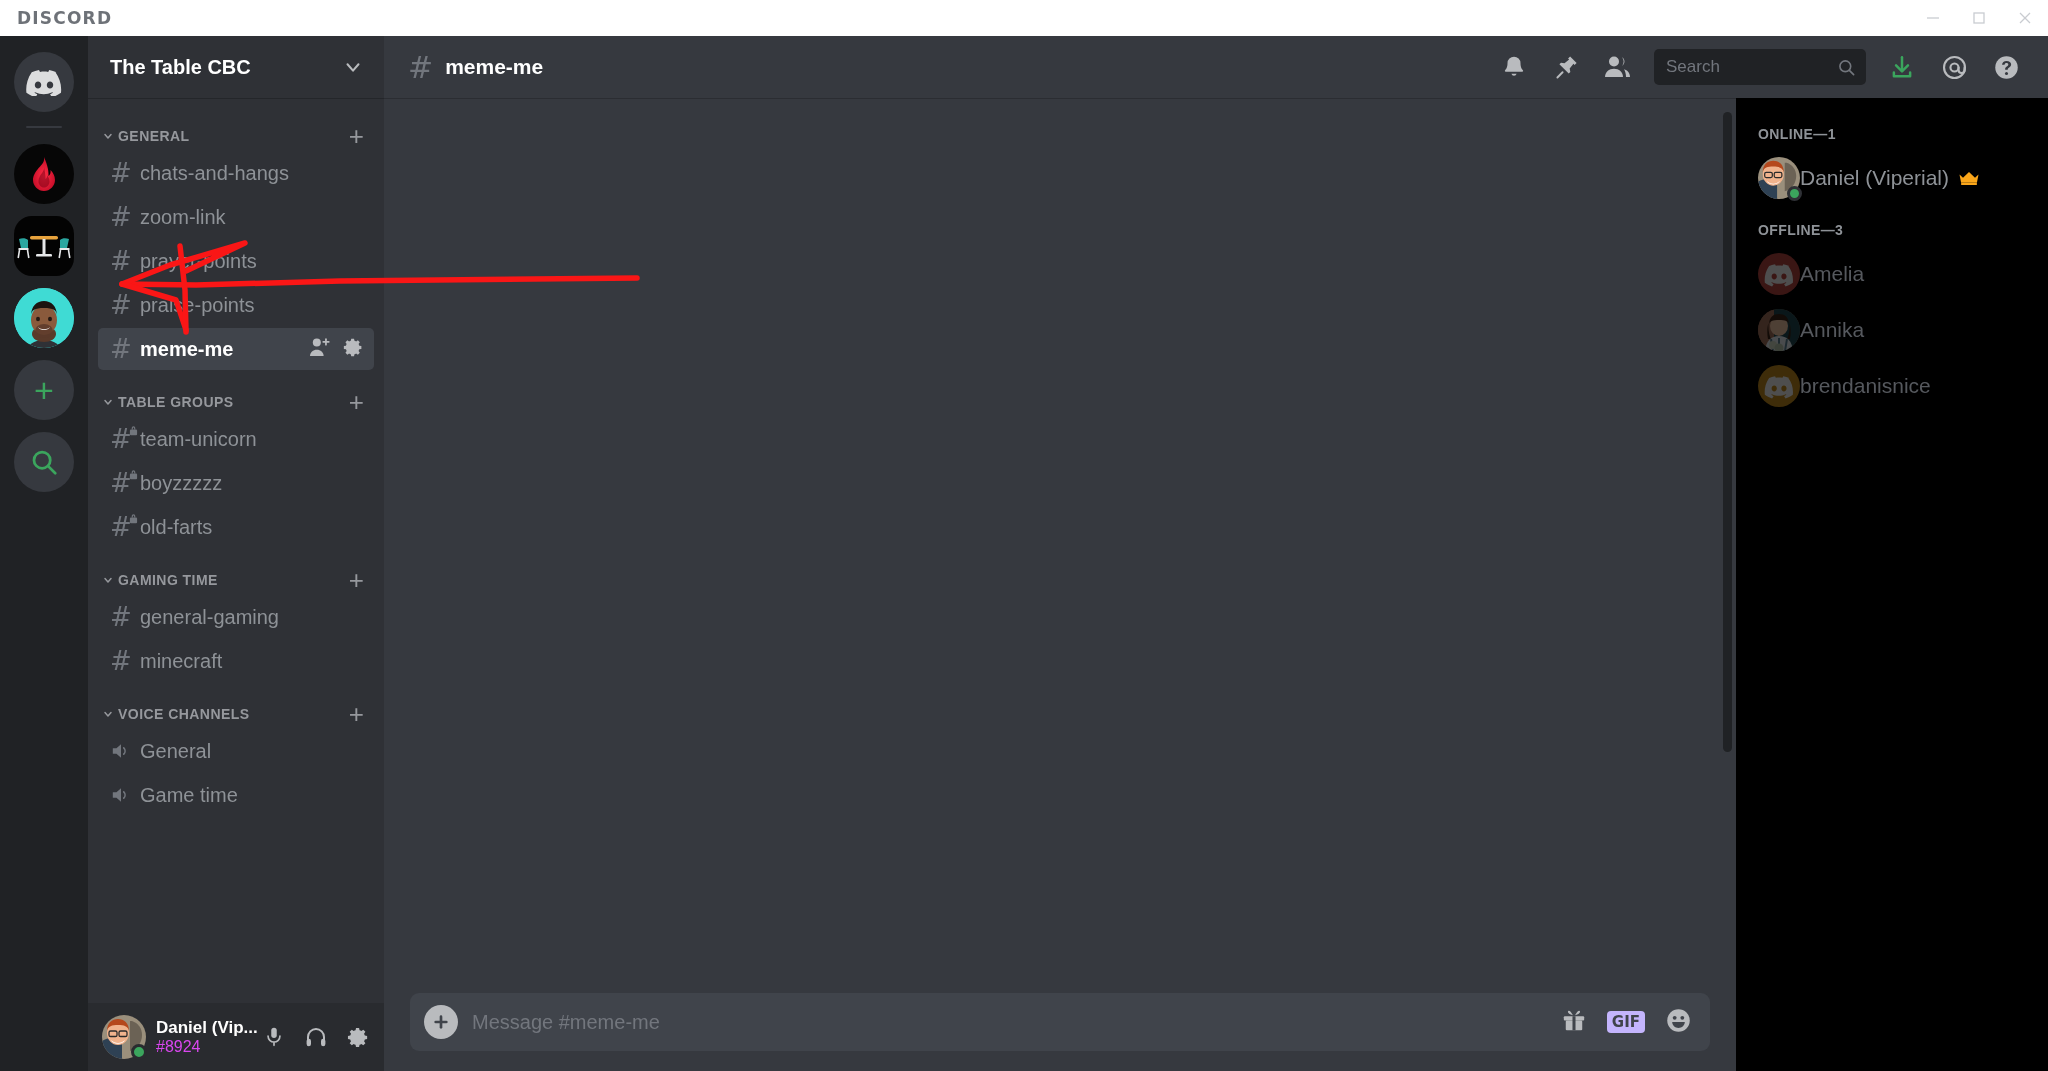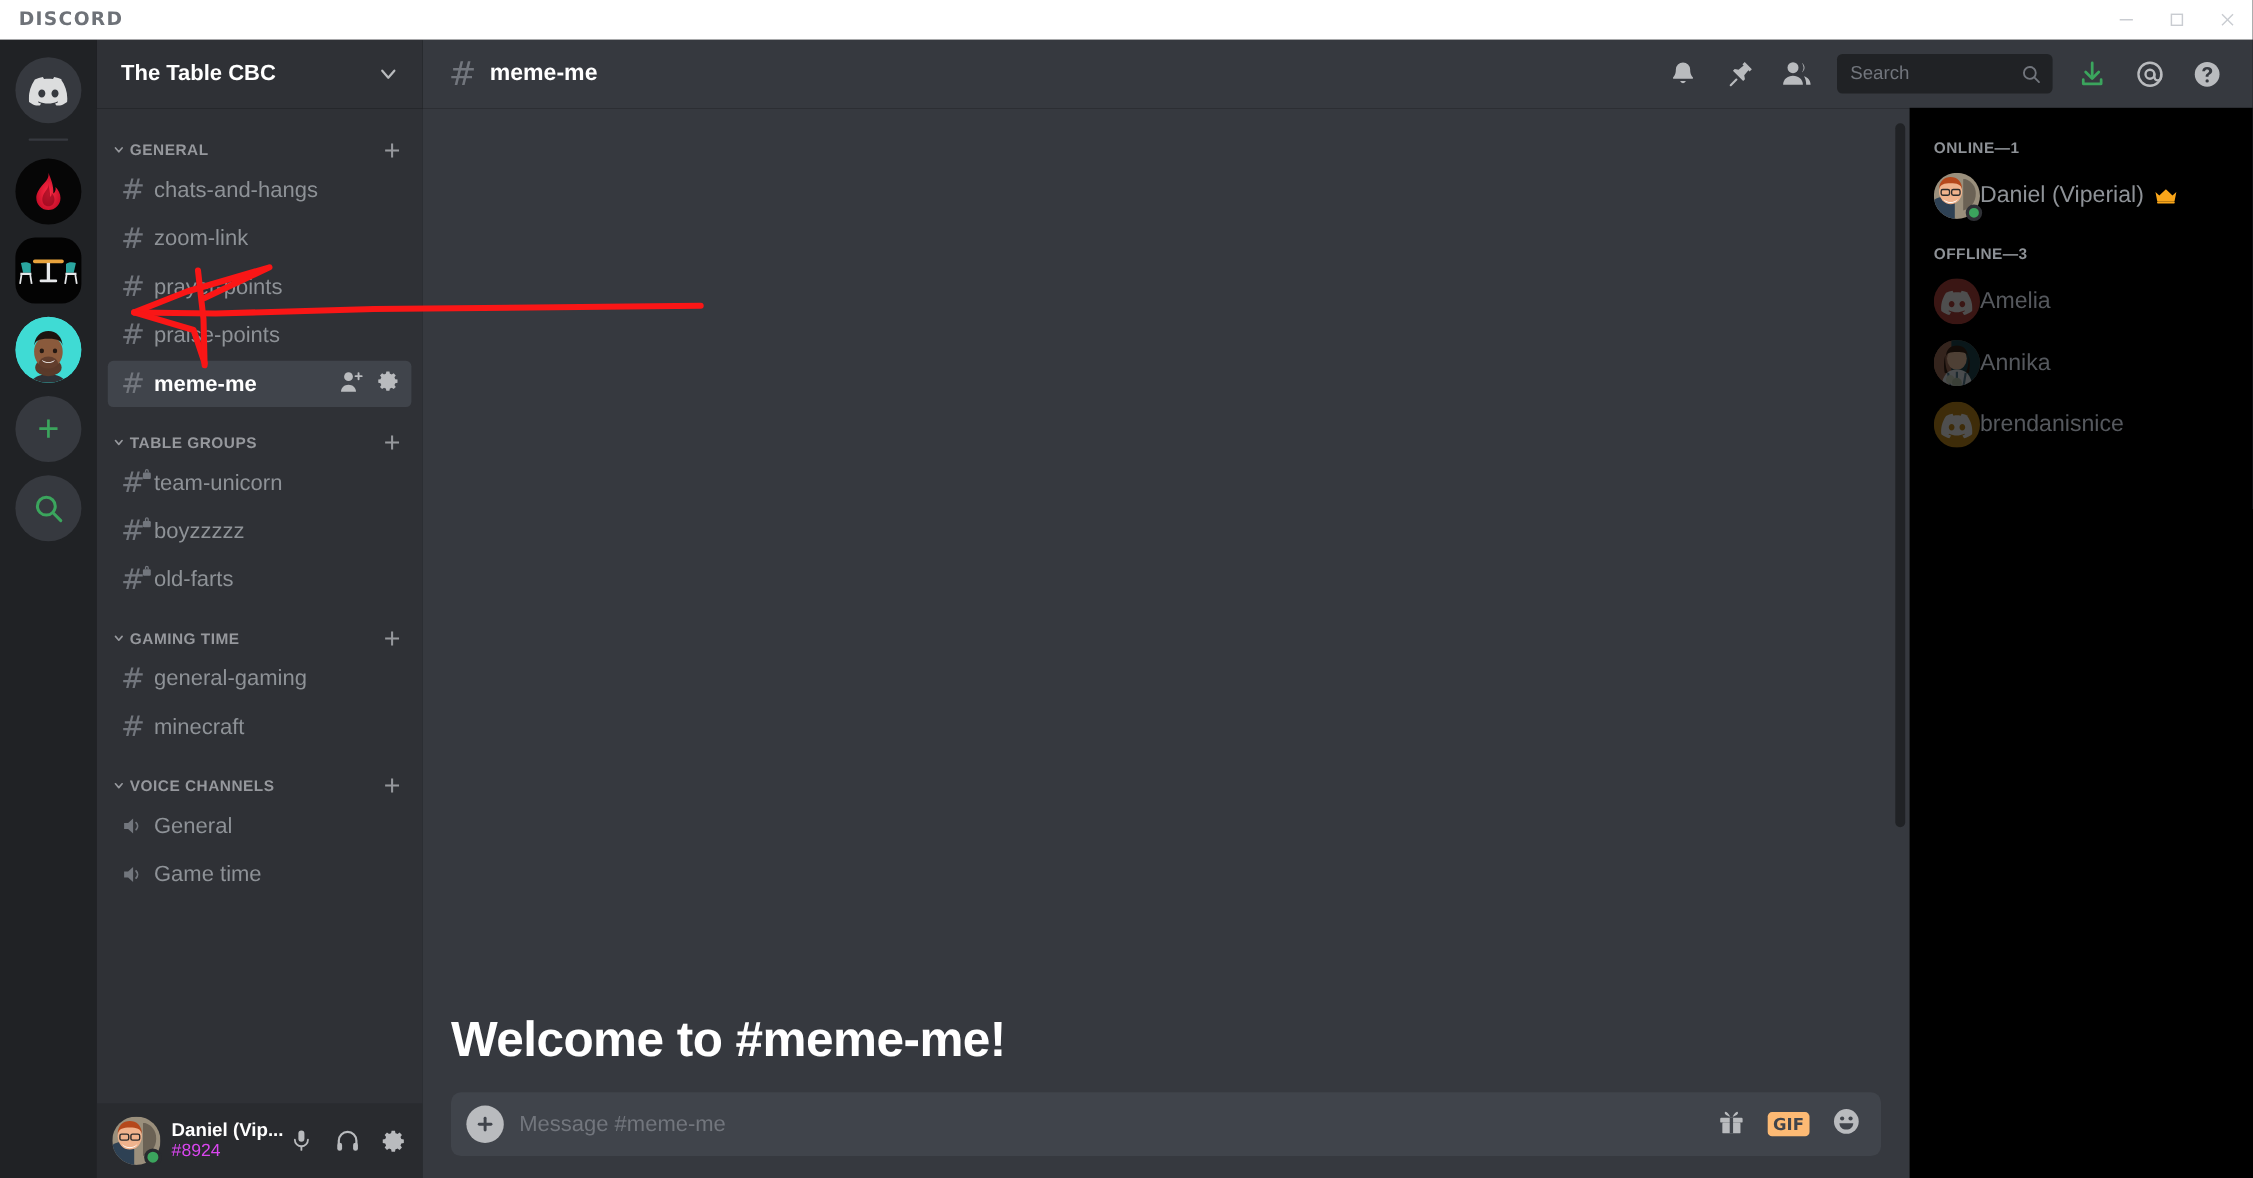--- a/index.html
+++ b/index.html
@@ -112,21 +112,21 @@
   .main { flex: 1 1 auto; display: flex; flex-direction: column; background: #36393f; min-width: 0; }
   .chanhdr {
     height: 62px; flex: 0 0 62px; display: flex; align-items: center;
     padding: 0 18px 0 24px; box-shadow: 0 1px 0 rgba(0,0,0,.2); position: relative; z-index: 4;
   }
   .chanhdr .hhash { color: #72767d; font-size: 30px; margin-right: 12px; font-family: "DejaVu Sans", sans-serif; }
   .chanhdr .htitle { color: #fff; font-size: 21px; font-weight: bold; }
   .hdractions { margin-left: auto; display: flex; align-items: center; gap: 4px; }
   .hico { width: 48px; height: 48px; display: flex; align-items: center; justify-content: center; color: #b9bbbe; }
   .searchbox {
-    width: 196px; height: 36px; background: #202225; border-radius: 5px;
+    width: 212px; height: 36px; background: #202225; border-radius: 5px;
     display: flex; align-items: center; padding: 0 10px 0 12px; margin: 0 8px;
   }
   .searchbox .sph { color: #72767d; font-size: 17px; flex: 1; }
   .searchbox .sic { color: #72767d; display: flex; }
 
   .content { flex: 1 1 auto; display: flex; min-height: 0; }
   .msgcol { flex: 1 1 auto; display: flex; flex-direction: column; min-width: 0; position: relative; }
   .msgscroll { flex: 1 1 auto; display: flex; flex-direction: column; justify-content: flex-end; padding: 0 26px 22px 26px; position: relative; }
   .welcome h1 { color: #fff; font-size: 45px; font-weight: bold; letter-spacing: -.5px; }
   .welcome .sub { color: #b9bbbe; font-size: 21px; margin-top: 14px; }
@@ -142,21 +142,21 @@
     display: flex; align-items: center; padding: 0 18px 0 14px;
   }
   .cplusbtn {
     width: 34px; height: 34px; border-radius: 50%; background: #b9bbbe;
     display: flex; align-items: center; justify-content: center; color: #40444b;
     flex: 0 0 34px; margin-right: 14px;
   }
   .cinput { flex: 1; color: #72767d; font-size: 20px; }
   .cicons { display: flex; align-items: center; gap: 20px; color: #b9bbbe; }
   .gifbadge {
-    background: #fdba74; color: #40444b; font-size: 15px; font-weight: bold;
+    background: #c4b5fd; color: #40444b; font-size: 15px; font-weight: bold;
     border-radius: 4px; padding: 2px 5px; font-family: "DejaVu Sans", sans-serif;
   }
 
   
   .members { width: 312px; flex: 0 0 312px; background: #000000; padding: 28px 0 0 0; }
   .mcat {
     color: #8e9297; font-size: 14px; font-weight: bold; letter-spacing: .4px;
     padding: 0 12px 8px 22px; margin-top: 16px;
   }
   .mcat:first-child { margin-top: 0; }
@@ -528,21 +528,20 @@
             </svg>
           </span>
         </div>
       </div>
 
       <div class="content">
         <div class="msgcol">
           <div class="msgscroll">
             <div class="scrollbar"></div>
             <div class="welcome">
-              <h1>Welcome to #meme-me!</h1>
             </div>
           </div>
 
           <div class="composer">
             <div class="cbar">
               <span class="cplusbtn">
                 <svg width="20" height="20" viewBox="0 0 24 24" fill="currentColor">
                   <rect x="10.4" y="4" width="3.2" height="16" rx="1.6"></rect>
                   <rect x="4" y="10.4" width="16" height="3.2" rx="1.6"></rect>
                 </svg>

